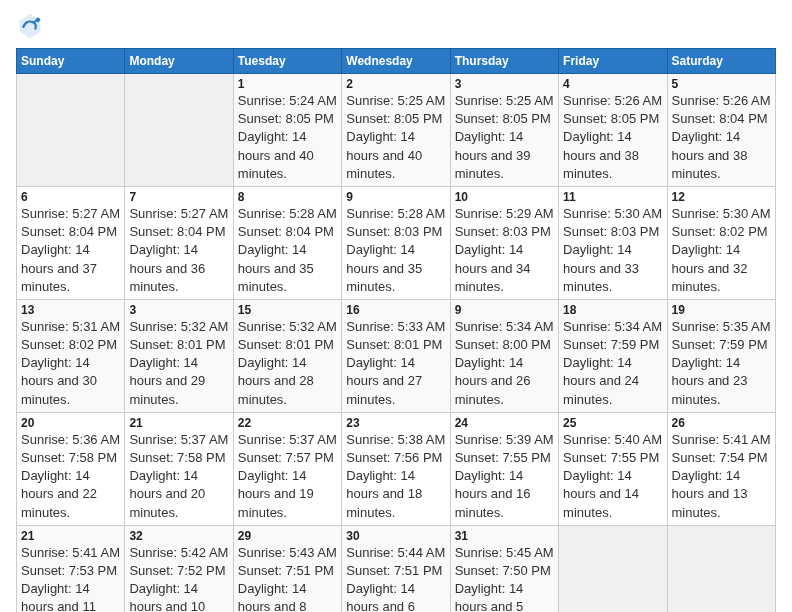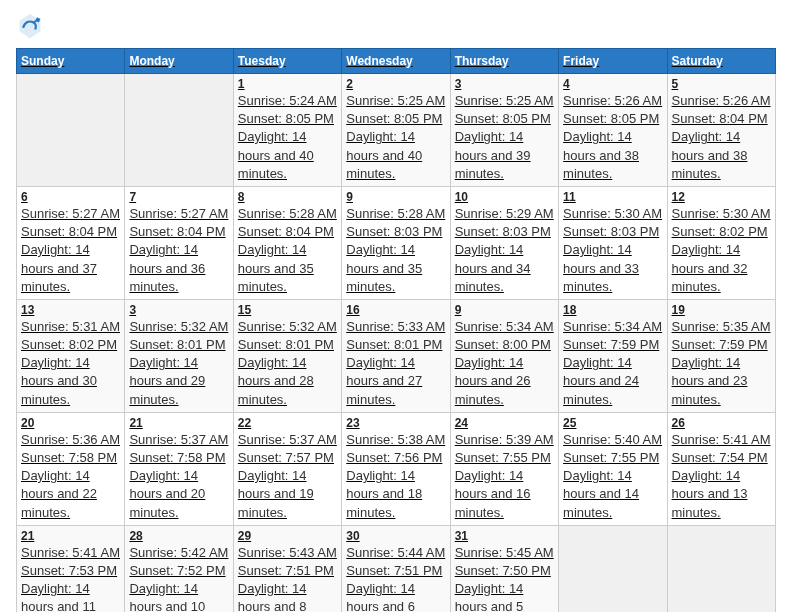--- a/index.html
+++ b/index.html
@@ -9,21 +9,20 @@
       width: 792px;
       height: 612px;
       overflow: hidden;
     }
     .page {
       width: 792px;
       height: 612px;
       padding: 12px 16px;
       display: flex;
       flex-direction: column;
-      text-decoration: underline;
     }
     .header {
       display: flex;
       justify-content: space-between;
       align-items: flex-start;
       margin-bottom: 8px;
     }
     .logo {
       display: flex;
       align-items: center;
@@ -250,21 +249,21 @@
             <span class="day-num">26</span>
             <div class="cell-info">Sunrise: 5:41 AM<br>Sunset: 7:54 PM<br>Daylight: 14 hours and 13 minutes.</div>
           </td>
         </tr>
         <tr>
           <td>
             <span class="day-num">21</span>
             <div class="cell-info">Sunrise: 5:41 AM<br>Sunset: 7:53 PM<br>Daylight: 14 hours and 11 minutes.</div>
           </td>
           <td>
-            <span class="day-num">28</span>
+            <span class="day-num">32</span>
             <div class="cell-info">Sunrise: 5:42 AM<br>Sunset: 7:52 PM<br>Daylight: 14 hours and 10 minutes.</div>
           </td>
           <td>
             <span class="day-num">29</span>
             <div class="cell-info">Sunrise: 5:43 AM<br>Sunset: 7:51 PM<br>Daylight: 14 hours and 8 minutes.</div>
           </td>
           <td>
             <span class="day-num">30</span>
             <div class="cell-info">Sunrise: 5:44 AM<br>Sunset: 7:51 PM<br>Daylight: 14 hours and 6 minutes.</div>
           </td>

